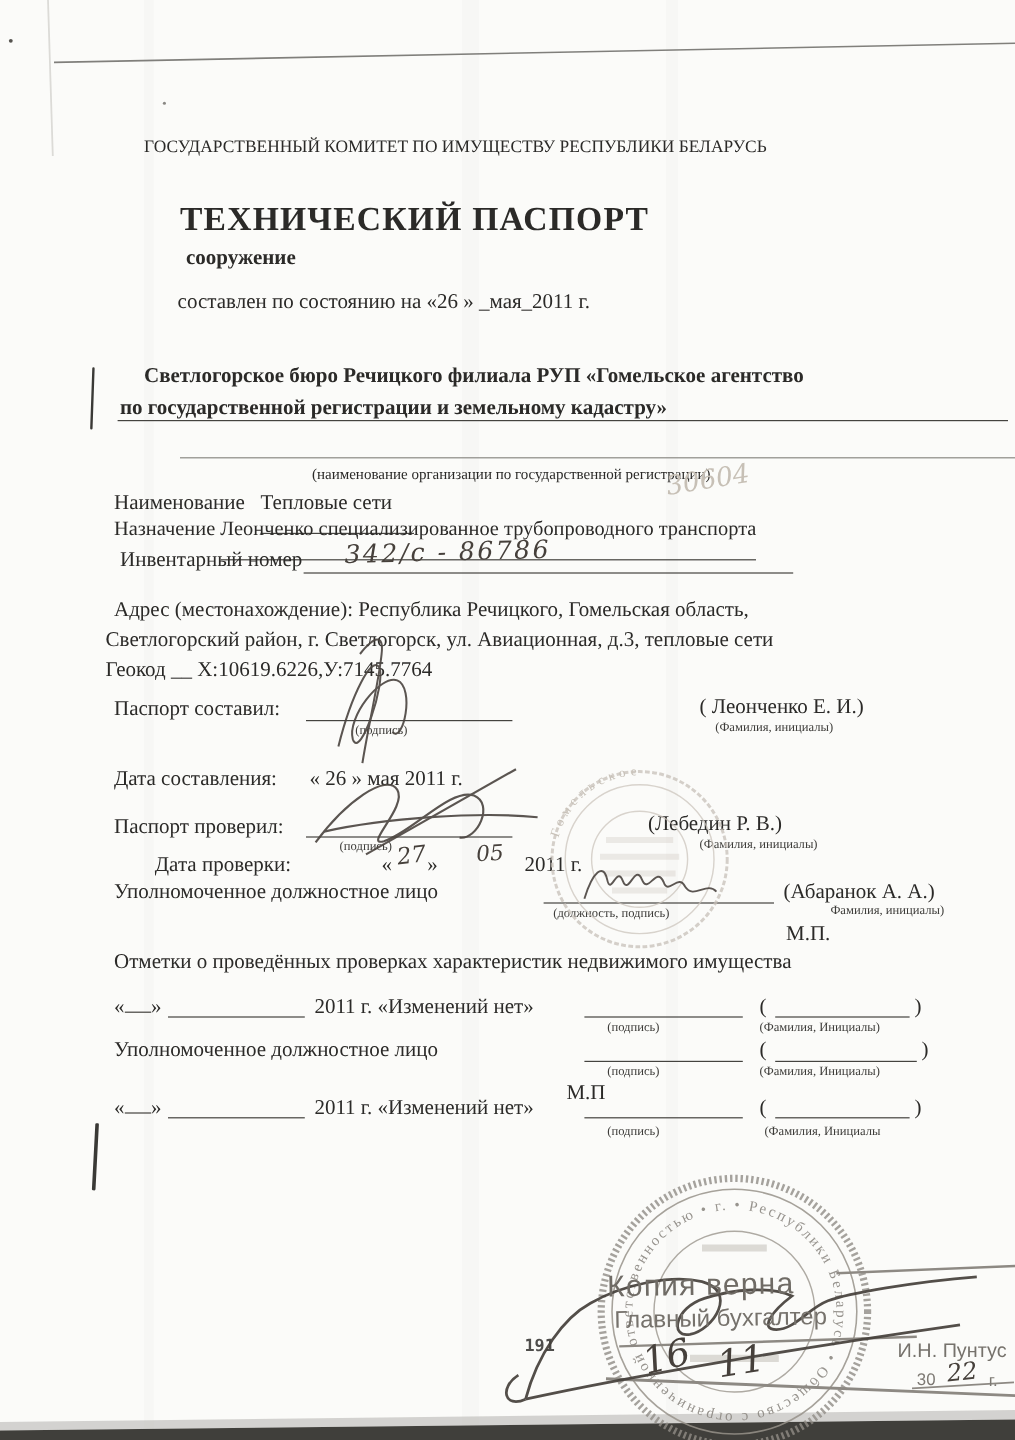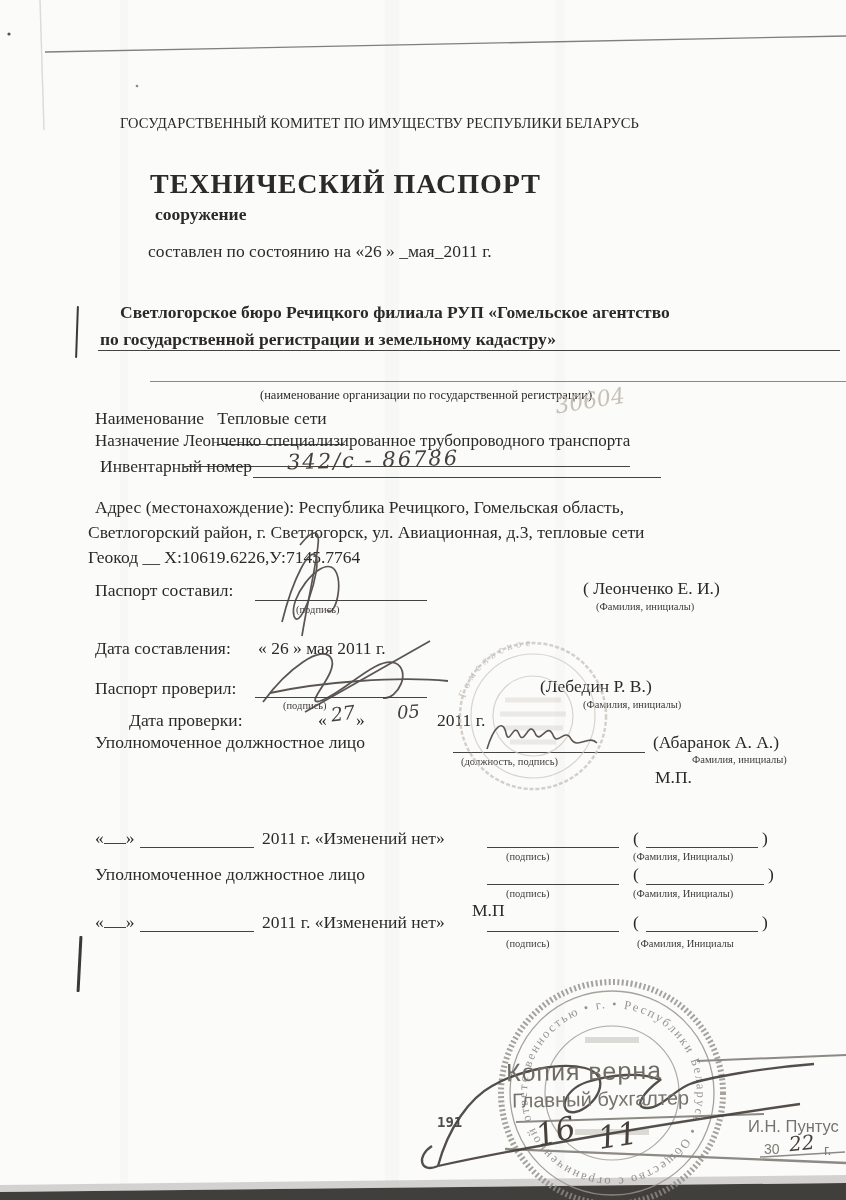--- a/index.html
+++ b/index.html
@@ -92,20 +92,21 @@
   <div class="t hw" style="left:397px;top:702px;font-size:18px;transform:rotate(-4deg);">05</div>
   <div class="t f18" style="left:437px;top:710px;">2011 г.</div>
 
   <div class="t f18" style="left:95px;top:732px;">Уполномоченное должностное лицо</div>
   <div class="hr" style="left:453px;top:752px;width:192px;"></div>
   <div class="t cap" style="left:461px;top:756px;">(должность, подпись)</div>
   <div class="t f18" style="left:653px;top:732px;">(Абаранок А. А.)</div>
   <div class="t cap" style="left:668px;top:754px;margin-left:24px;">Фамилия, инициалы)</div>
   <div class="t f18" style="left:655px;top:767px;">М.П.</div>
 
+  <div class="t f18" style="left:95px;top:791px;">Отметки о проведённых проверках характеристик недвижимого имущества</div>
 
   <div class="t f18" style="left:95px;top:828px;"><span>«</span><span class="blank" style="width:22px;"></span><span>»</span></div>
   <div class="hr" style="left:140px;top:847px;width:114px;"></div>
   <div class="t f18" style="left:262px;top:828px;">2011 г. «Изменений нет»</div>
   <div class="hr" style="left:487px;top:847px;width:132px;"></div>
   <div class="t f18" style="left:633px;top:828px;">(</div>
   <div class="hr" style="left:646px;top:847px;width:112px;"></div>
   <div class="t f18" style="left:762px;top:828px;">)</div>
   <div class="t cap" style="left:506px;top:851px;">(подпись)</div>
   <div class="t cap" style="left:633px;top:851px;">(Фамилия, Инициалы)</div>

